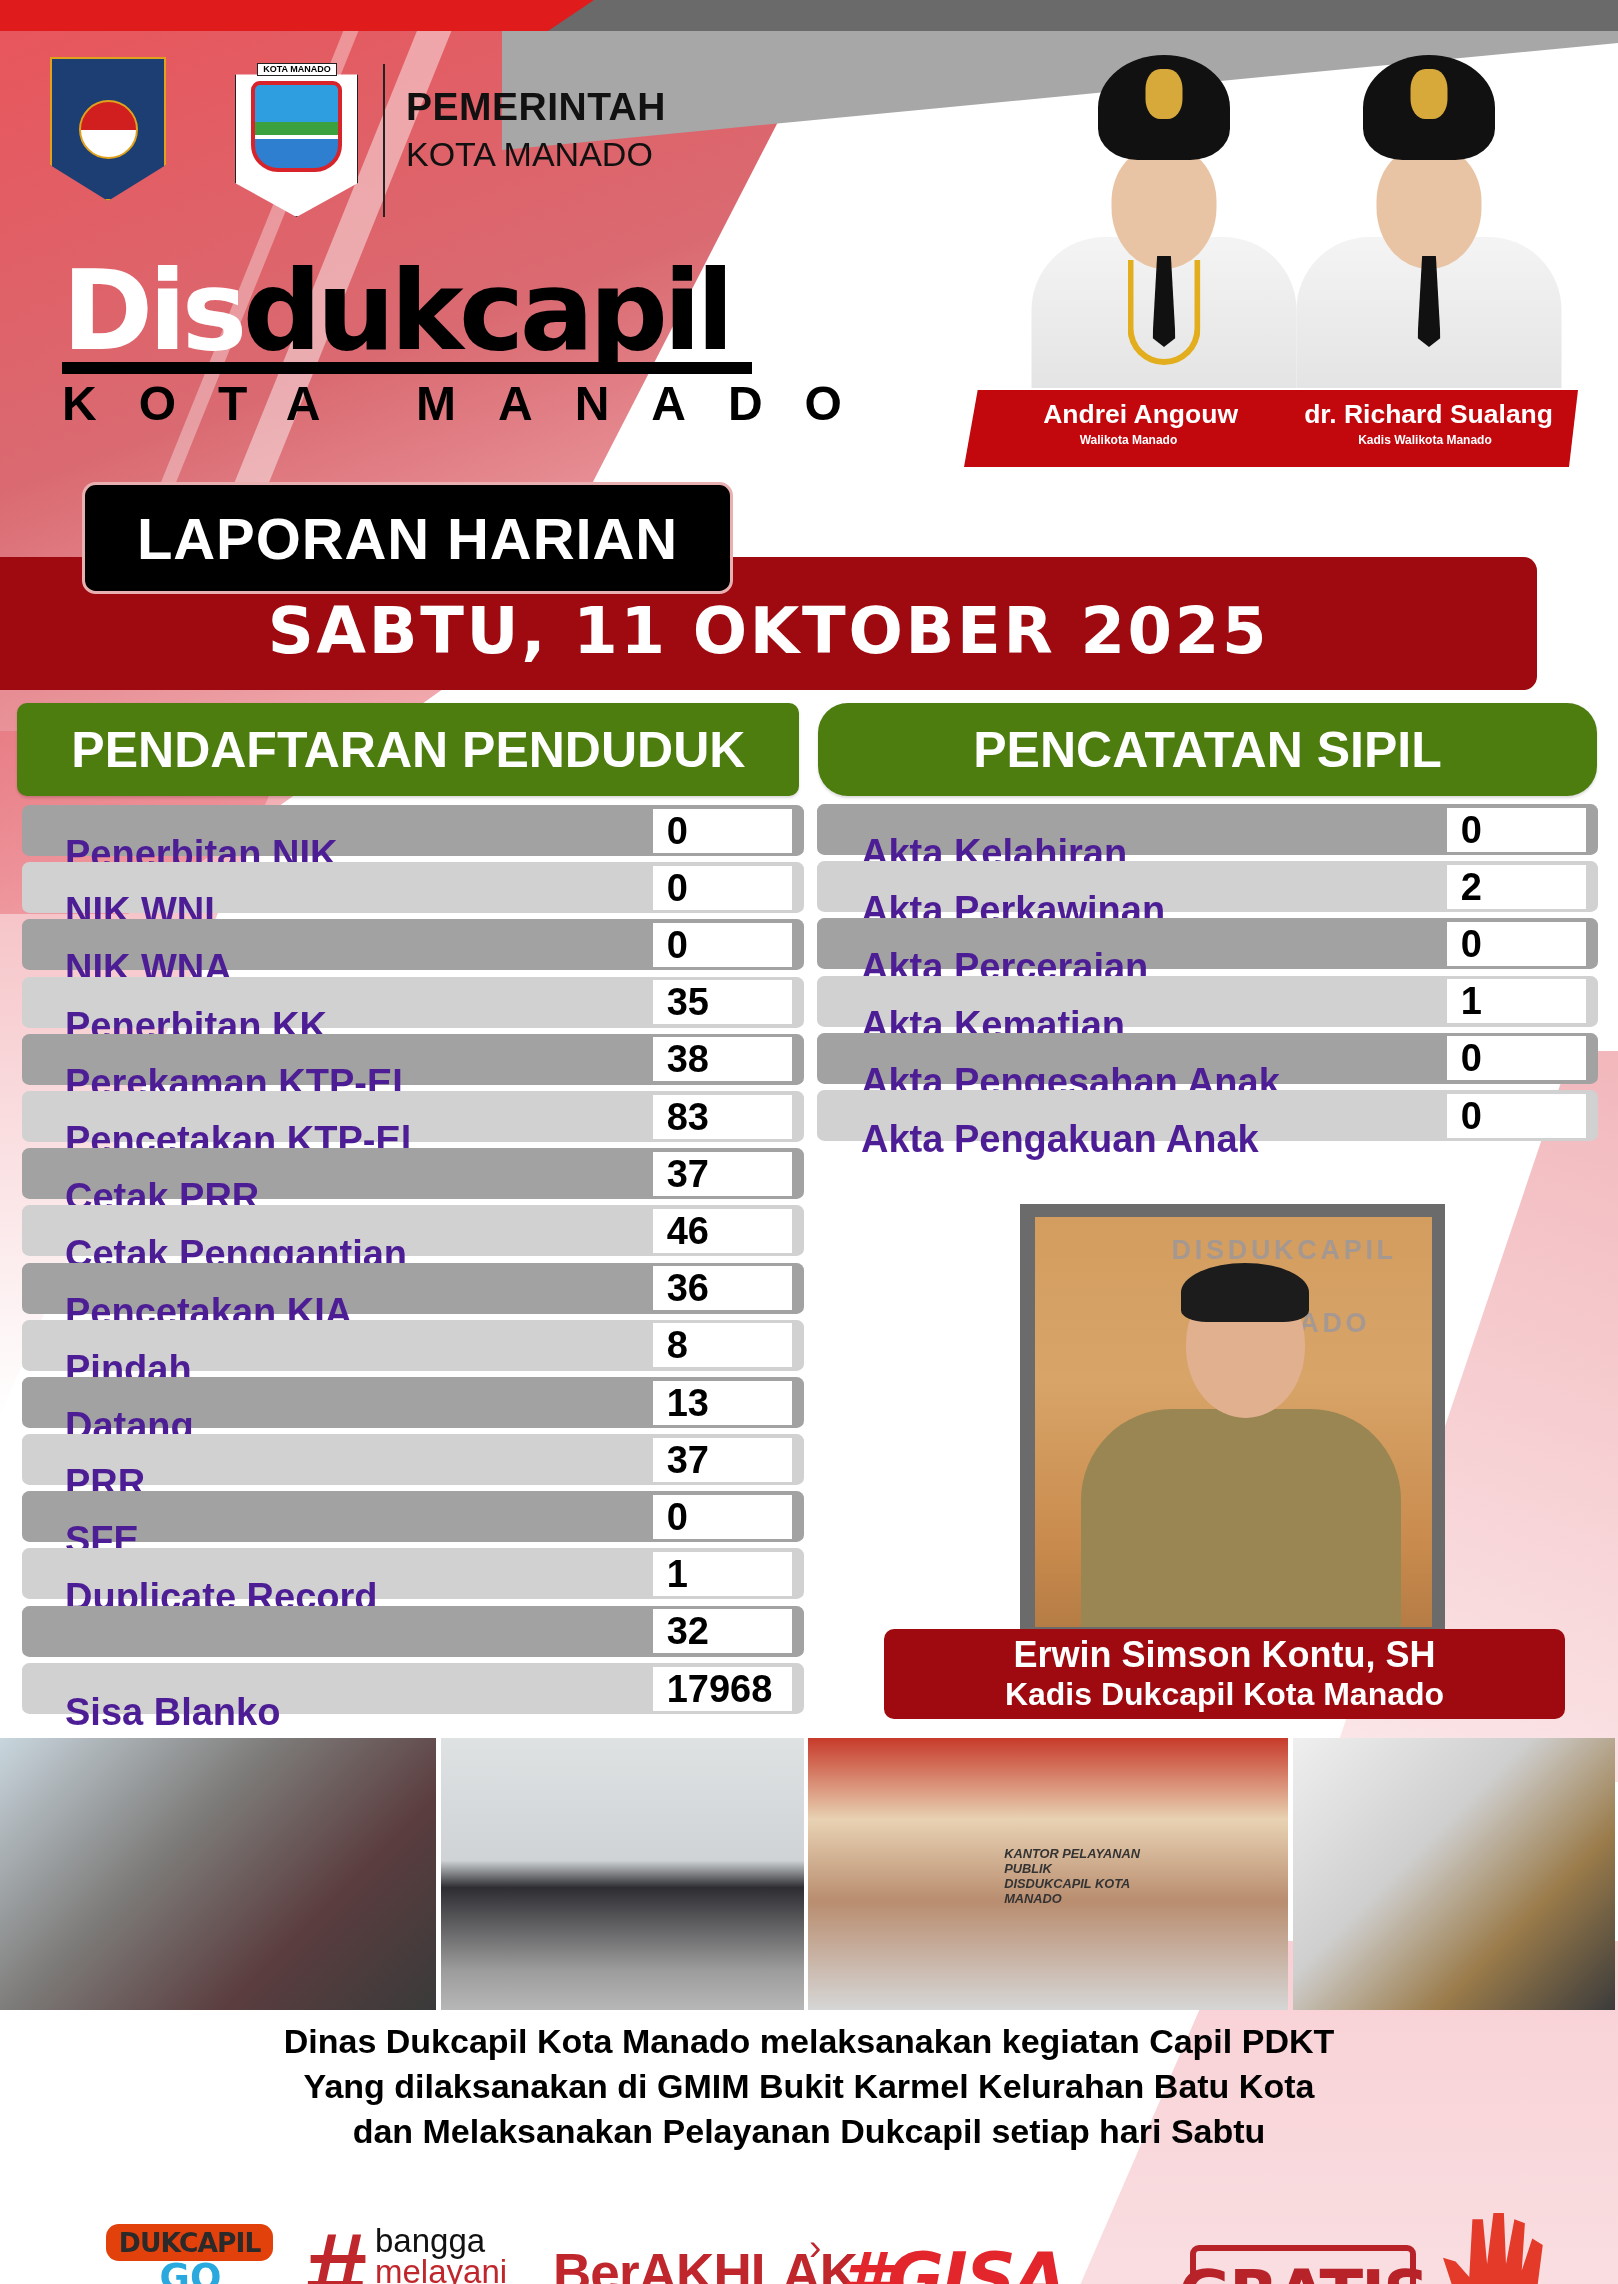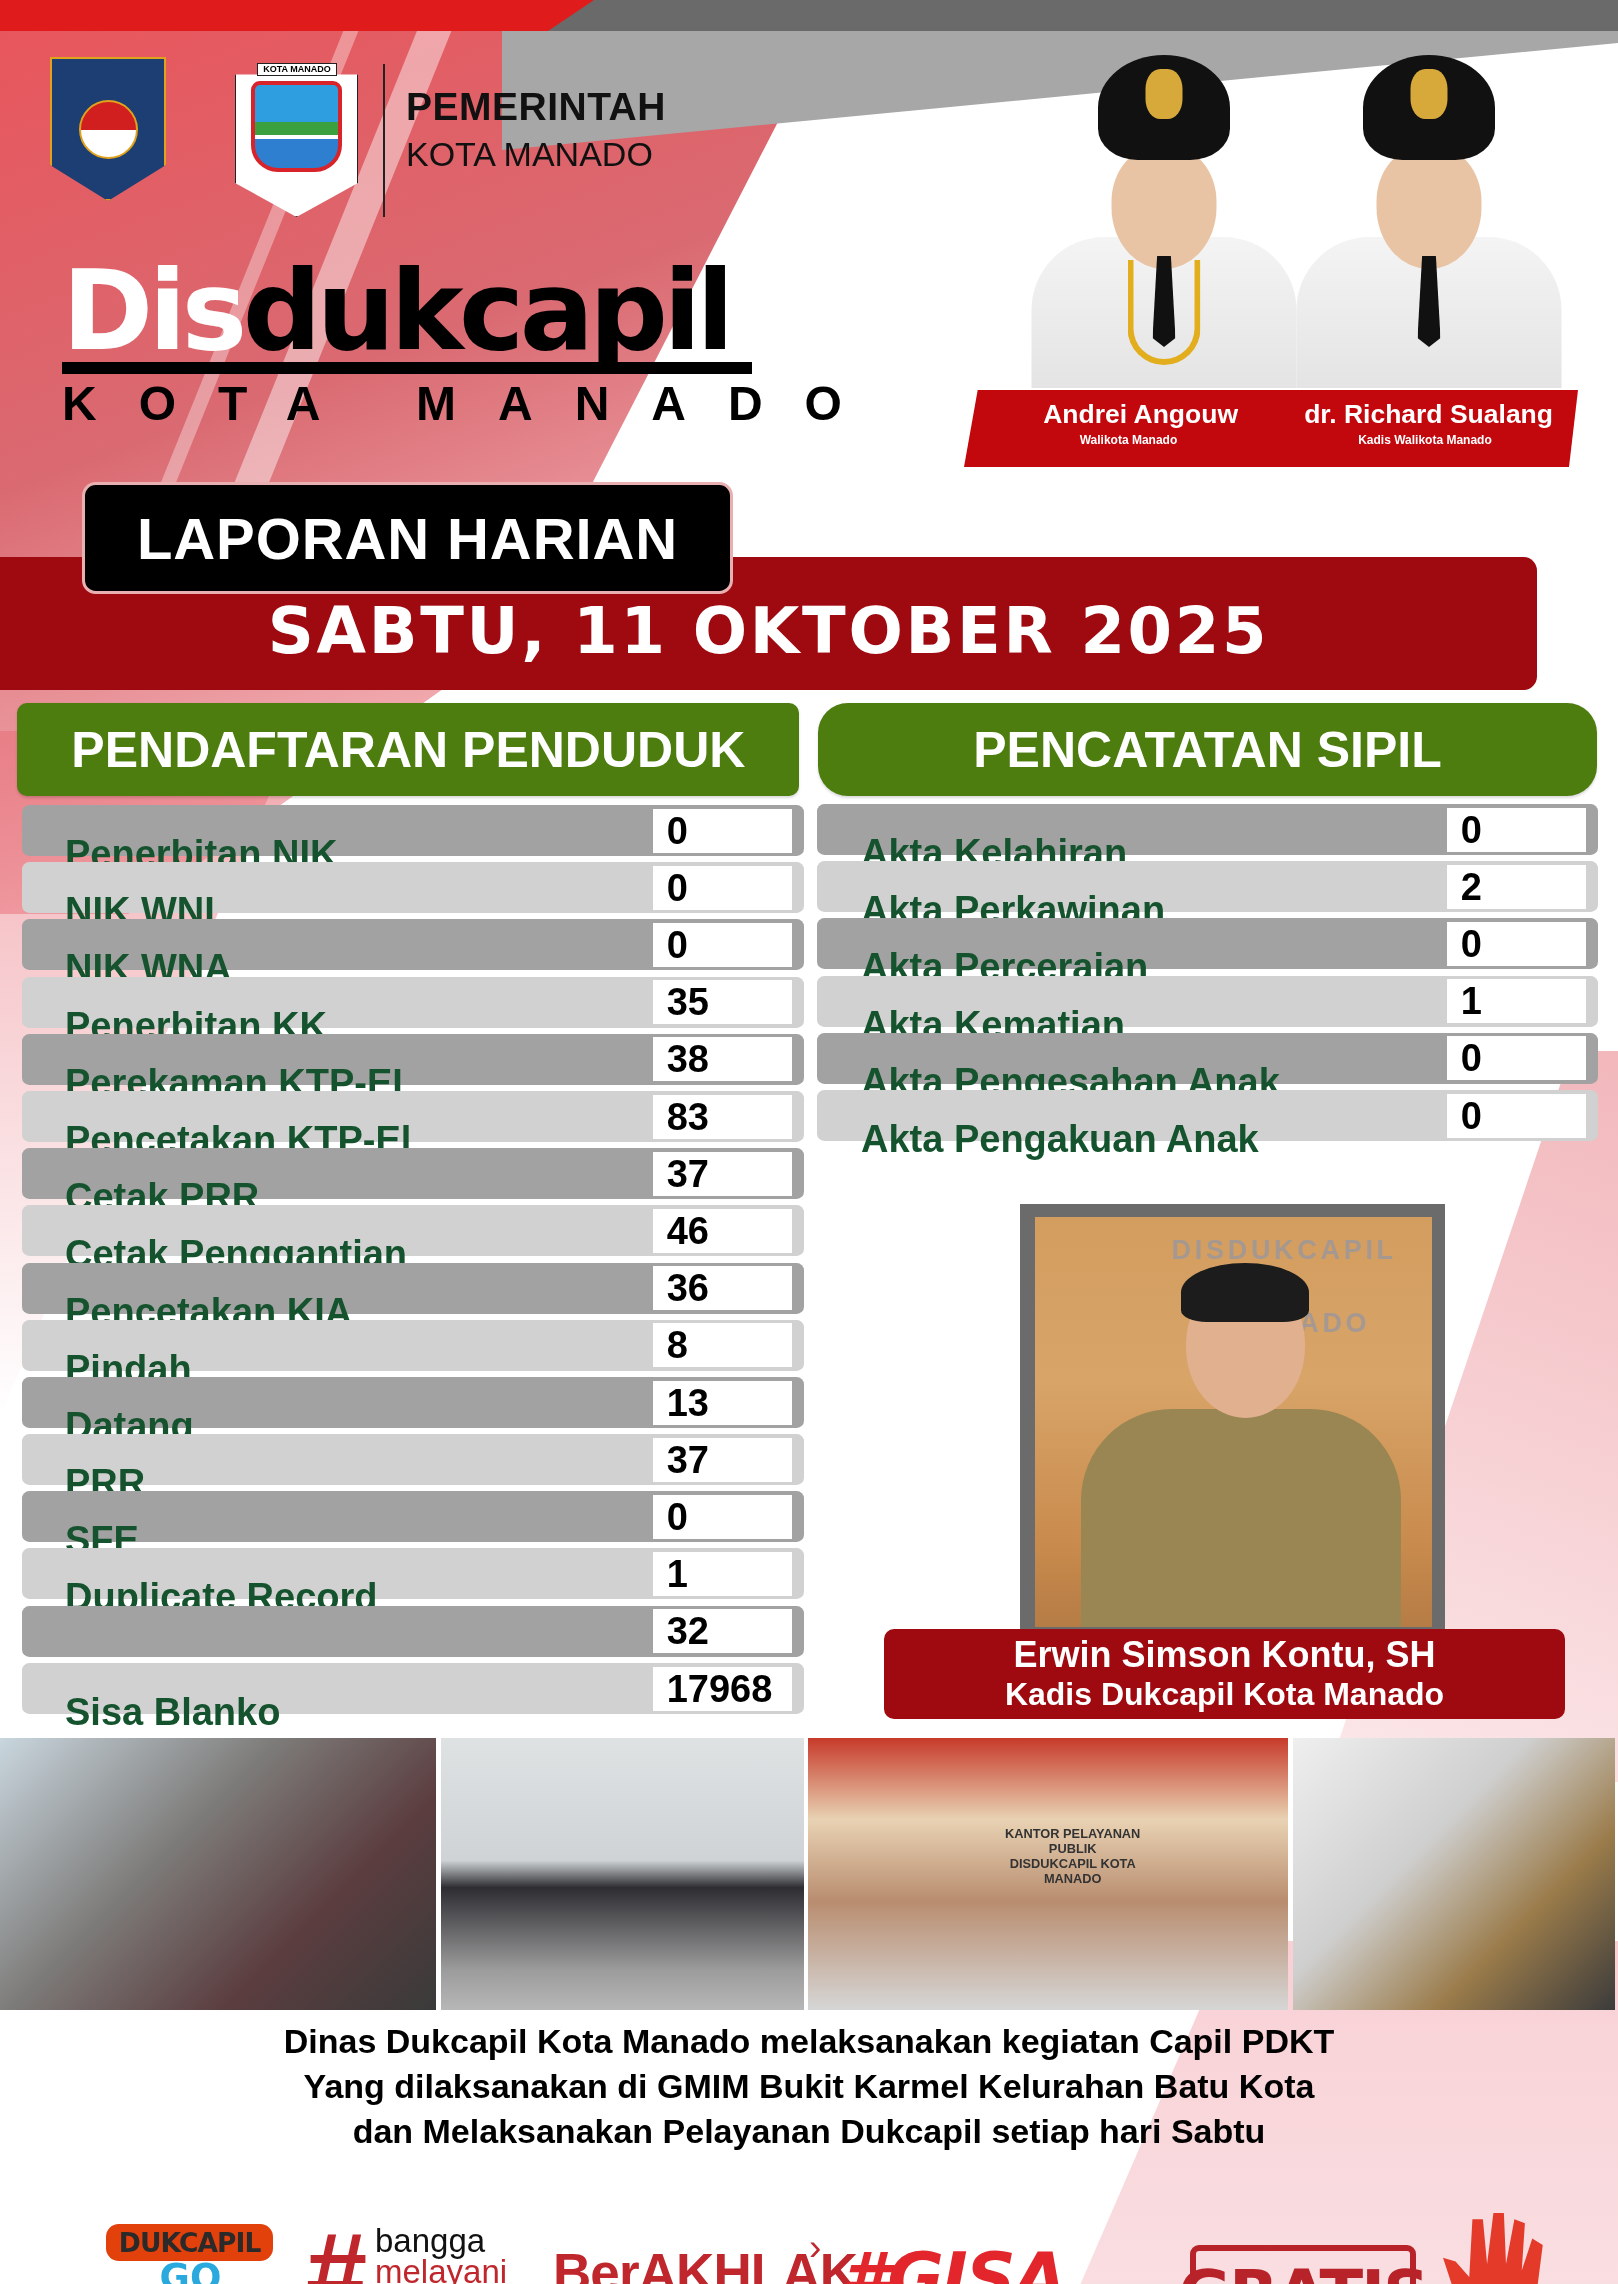--- a/index.html
+++ b/index.html
@@ -66,21 +66,21 @@
   .sec-head.left{left:17.4px;width:782px;}
   .sec-head.right{left:818px;width:779px;border-radius:30px;}
 
   .rows{position:absolute;z-index:2;}
   .rows.left{left:22px;top:805px;width:782px;}
   .rows.right{left:817px;top:804px;width:781px;}
   .row{position:relative;height:51px;margin-bottom:6.2px;border-radius:7.3px;display:flex;align-items:center;}
   .rows.right .row{height:51px;margin-bottom:6.2px;}
   .row.dark{background:#a2a2a2;}
   .row.light{background:#d1d1d1;}
-  .row .label{padding-left:43px;font-size:38px;font-weight:700;color:#14532d;flex:1;white-space:nowrap;margin-top:48px;}
+  .row .label{padding-left:43px;font-size:38px;font-weight:700;color:#4c1d95;flex:1;white-space:nowrap;margin-top:48px;}
   .row .val{position:absolute;right:12px;top:3.7px;width:139px;height:44px;background:#fff;font-size:38px;font-weight:700;color:#000;padding-left:13.7px;line-height:44px;}
   .rows.right .row .label{padding-left:44px;}
 
   
   .kadis-frame{position:absolute;left:1020px;top:1204px;width:425px;height:434px;background:#6b6b6b;z-index:2;padding:12.8px 12.8px 11px 14.6px;}
   .kadis-photo{width:100%;height:100%;background:linear-gradient(180deg,#d39d5f 0%,#d8a468 40%,#c98b4d 80%,#b57c45 100%);position:relative;overflow:hidden;}
   .kadis-photo .wall-text{position:absolute;left:137px;top:18px;font-size:27px;font-weight:700;color:rgba(150,150,160,.75);letter-spacing:3.7px;}
   .kadis-photo .wall-text2{position:absolute;left:192px;top:91px;font-size:27px;font-weight:700;color:rgba(150,150,160,.75);letter-spacing:3.7px;}
   .kadis-photo .head{position:absolute;left:151px;top:59px;width:119px;height:142px;background:#e1b08e;border-radius:48% 48% 50% 50%;}
   .kadis-photo .hair{position:absolute;left:146px;top:46px;width:128px;height:59px;background:#1c1c1c;border-radius:50% 50% 20% 20%;}
@@ -296,21 +296,21 @@
 </div>
 <div class="kadis-band">
   <div class="nm">Erwin Simson Kontu, SH</div>
   <div class="role">Kadis Dukcapil Kota Manado</div>
 </div>
 
 <div class="gallery">
   <div class="ph ph1"></div>
   <div class="ph ph2"></div>
   <div class="ph ph3">
-      <span class="cap" style="left:196px;top:88px;width:137px;text-align:center;">KANTOR PELAYANAN PUBLIK DISDUKCAPIL KOTA MANADO</span>
+      <span class="cap" style="left:196px;top:108px;width:137px;text-align:left;font-style:italic;">KANTOR PELAYANAN PUBLIK DISDUKCAPIL KOTA MANADO</span>
     </div>
   <div class="ph ph4"></div>
 </div>
 
 <div class="caption">
   <div>Dinas Dukcapil Kota Manado melaksanakan kegiatan Capil PDKT</div>
   <div>Yang dilaksanakan di GMIM Bukit Karmel Kelurahan Batu Kota</div>
   <div>dan Melaksanakan Pelayanan Dukcapil setiap hari Sabtu</div>
 </div>
 

